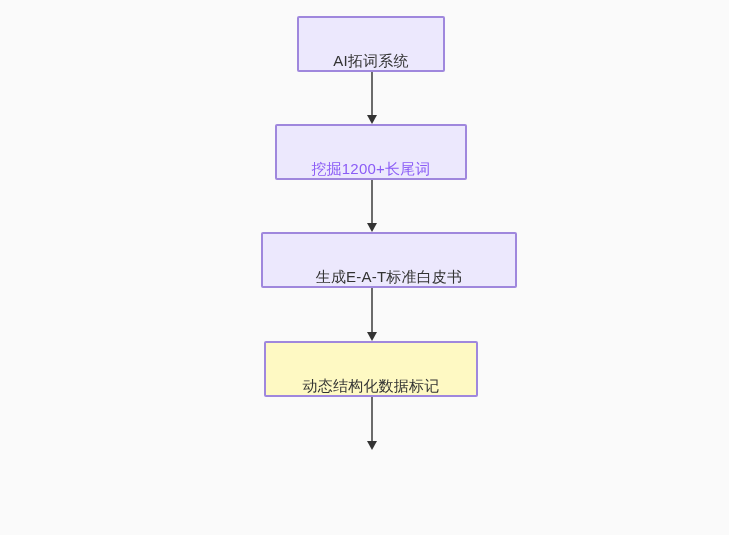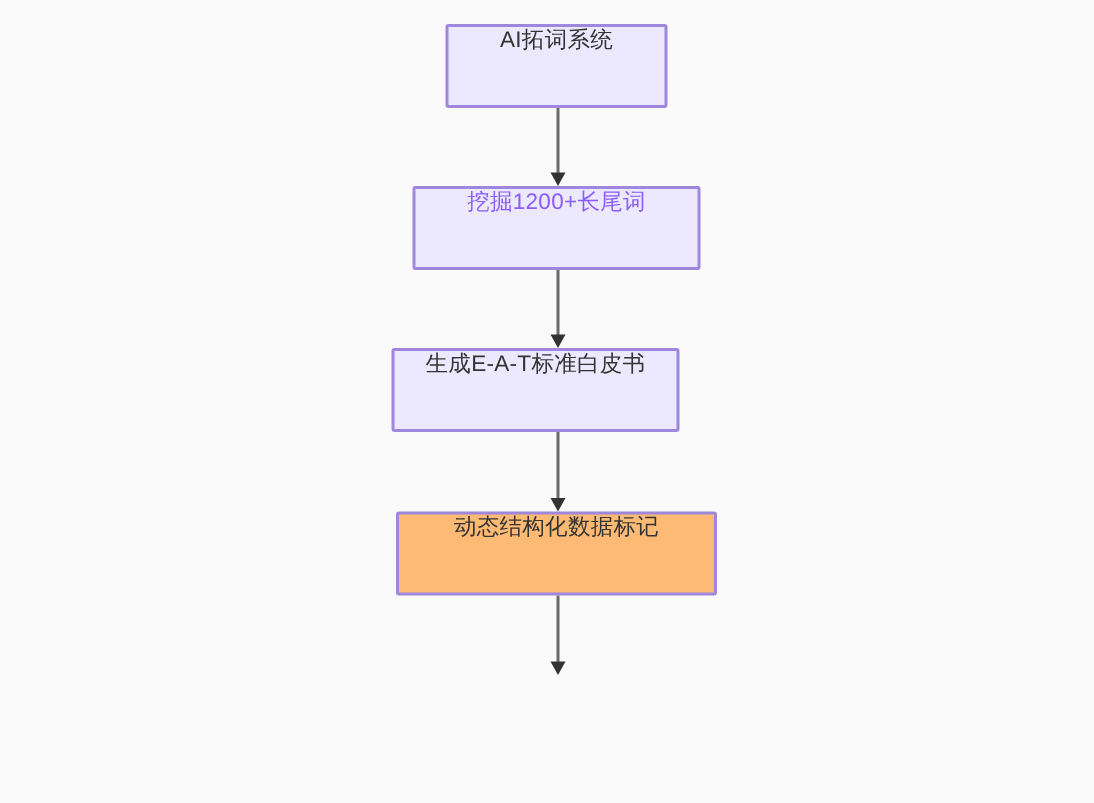--- a/index.html
+++ b/index.html
@@ -20,21 +20,21 @@
     height: 535px;
     background: #fafafa;
   }
   .node {
     position: absolute;
     box-sizing: border-box;
     background: #ece8fd;
     border: 2px solid #9f87dd;
     border-radius: 2px;
     display: flex;
-    align-items: flex-start;
+    align-items: flex-end;
     justify-content: center;
     color: #333333;
     font-size: 15px;
     line-height: 1.2;
     letter-spacing: 0.2px;
     white-space: nowrap;
     user-select: none;
   }
   .node-label {
     display: block;
@@ -85,22 +85,22 @@
   </div>
 
   <div class="node" style="left: 297px; top: 16px; width: 148px; height: 56px; background: rgb(236, 232, 253); border-color: rgb(159, 135, 221); color: rgb(51, 51, 51);">
     <span class="node-label">AI拓词系统</span>
   </div>
 
   <div class="node" style="left: 275px; top: 124px; width: 192px; height: 56px; background: rgb(236, 232, 253); border-color: rgb(159, 135, 221); color: #8b5cf6;">
     <span class="node-label">挖掘1200+长尾词</span>
   </div>
 
-  <div class="node" style="left: 261px; top: 232px; width: 192px; height: 56px; background: rgb(236, 232, 253); border-color: rgb(159, 135, 221); color: rgb(51, 51, 51);">
+  <div class="node" style="left: 261px; top: 232px; width: 256px; height: 56px; background: rgb(236, 232, 253); border-color: rgb(159, 135, 221); color: rgb(51, 51, 51);">
     <span class="node-label">生成E-A-T标准白皮书</span>
   </div>
 
-  <div class="node" style="left: 264px; top: 341px; width: 214px; height: 56px; background: #fdba74; border-color: rgb(159, 135, 221); color: rgb(51, 51, 51);">
+  <div class="node" style="left: 264px; top: 341px; width: 214px; height: 56px; background: #fef9c3; border-color: rgb(159, 135, 221); color: rgb(51, 51, 51);">
     <span class="node-label">动态结构化数据标记</span>
   </div>
 
 
 </div>
 
 </body></html>

